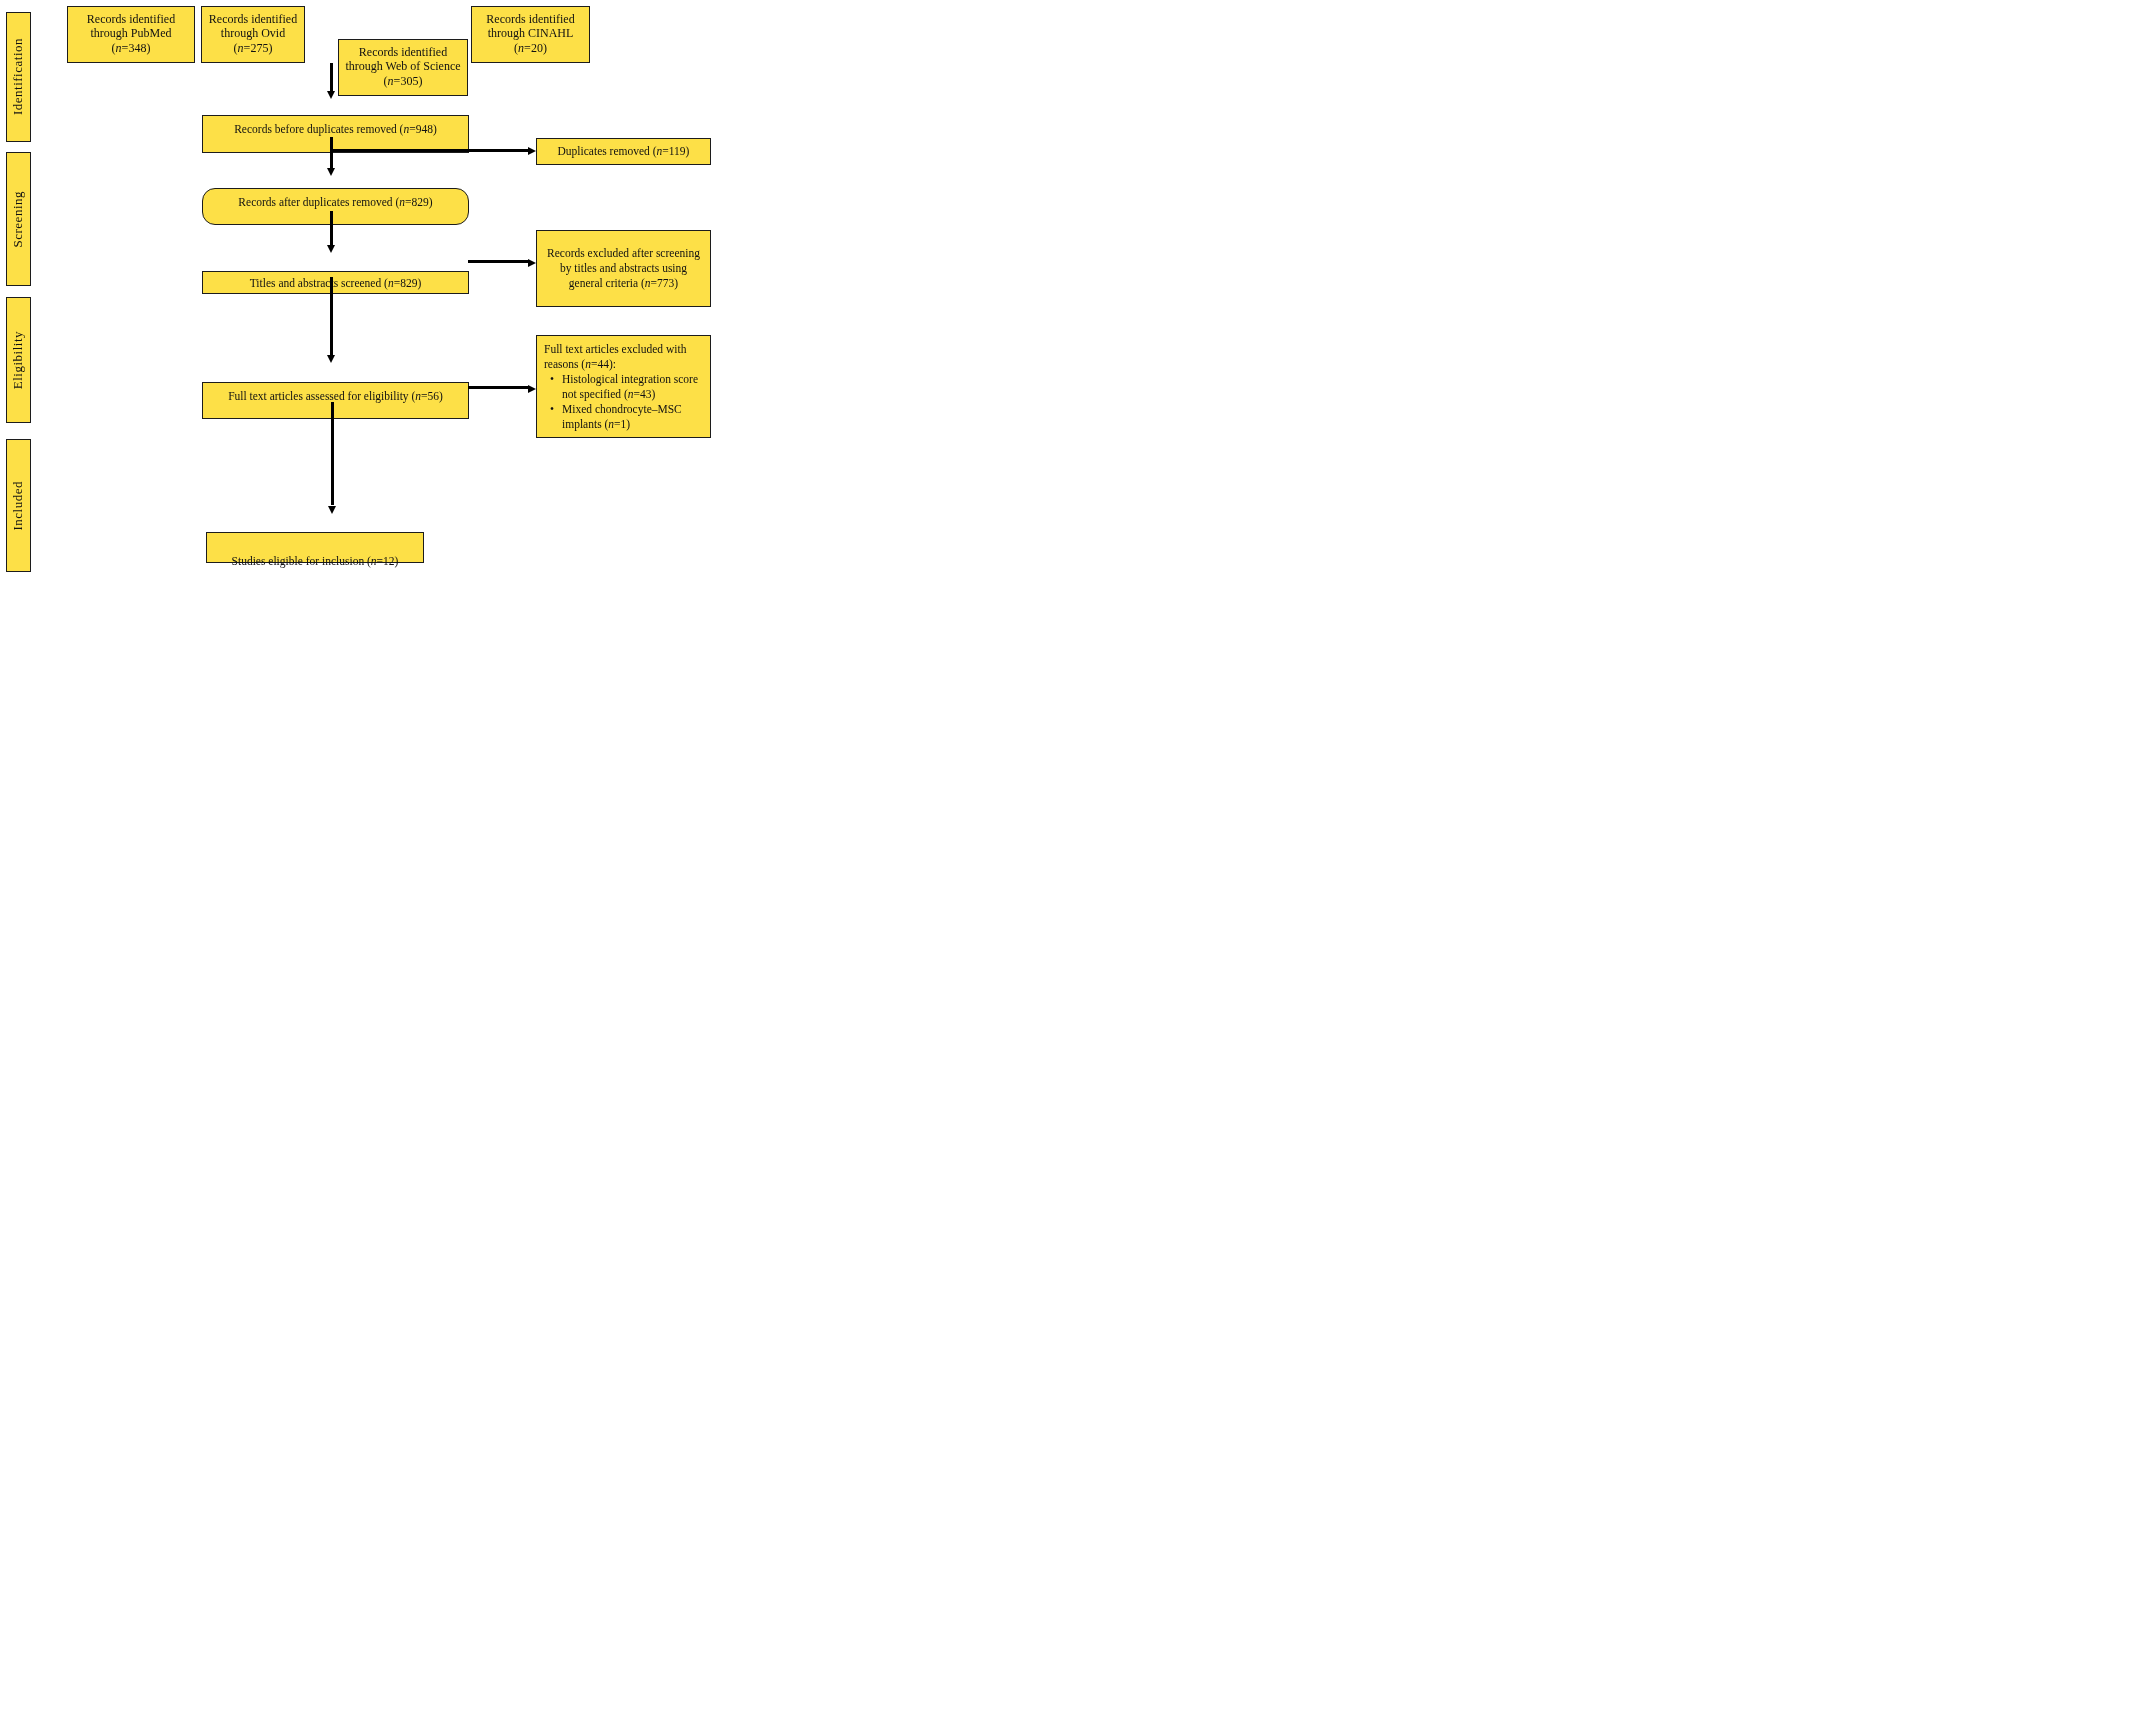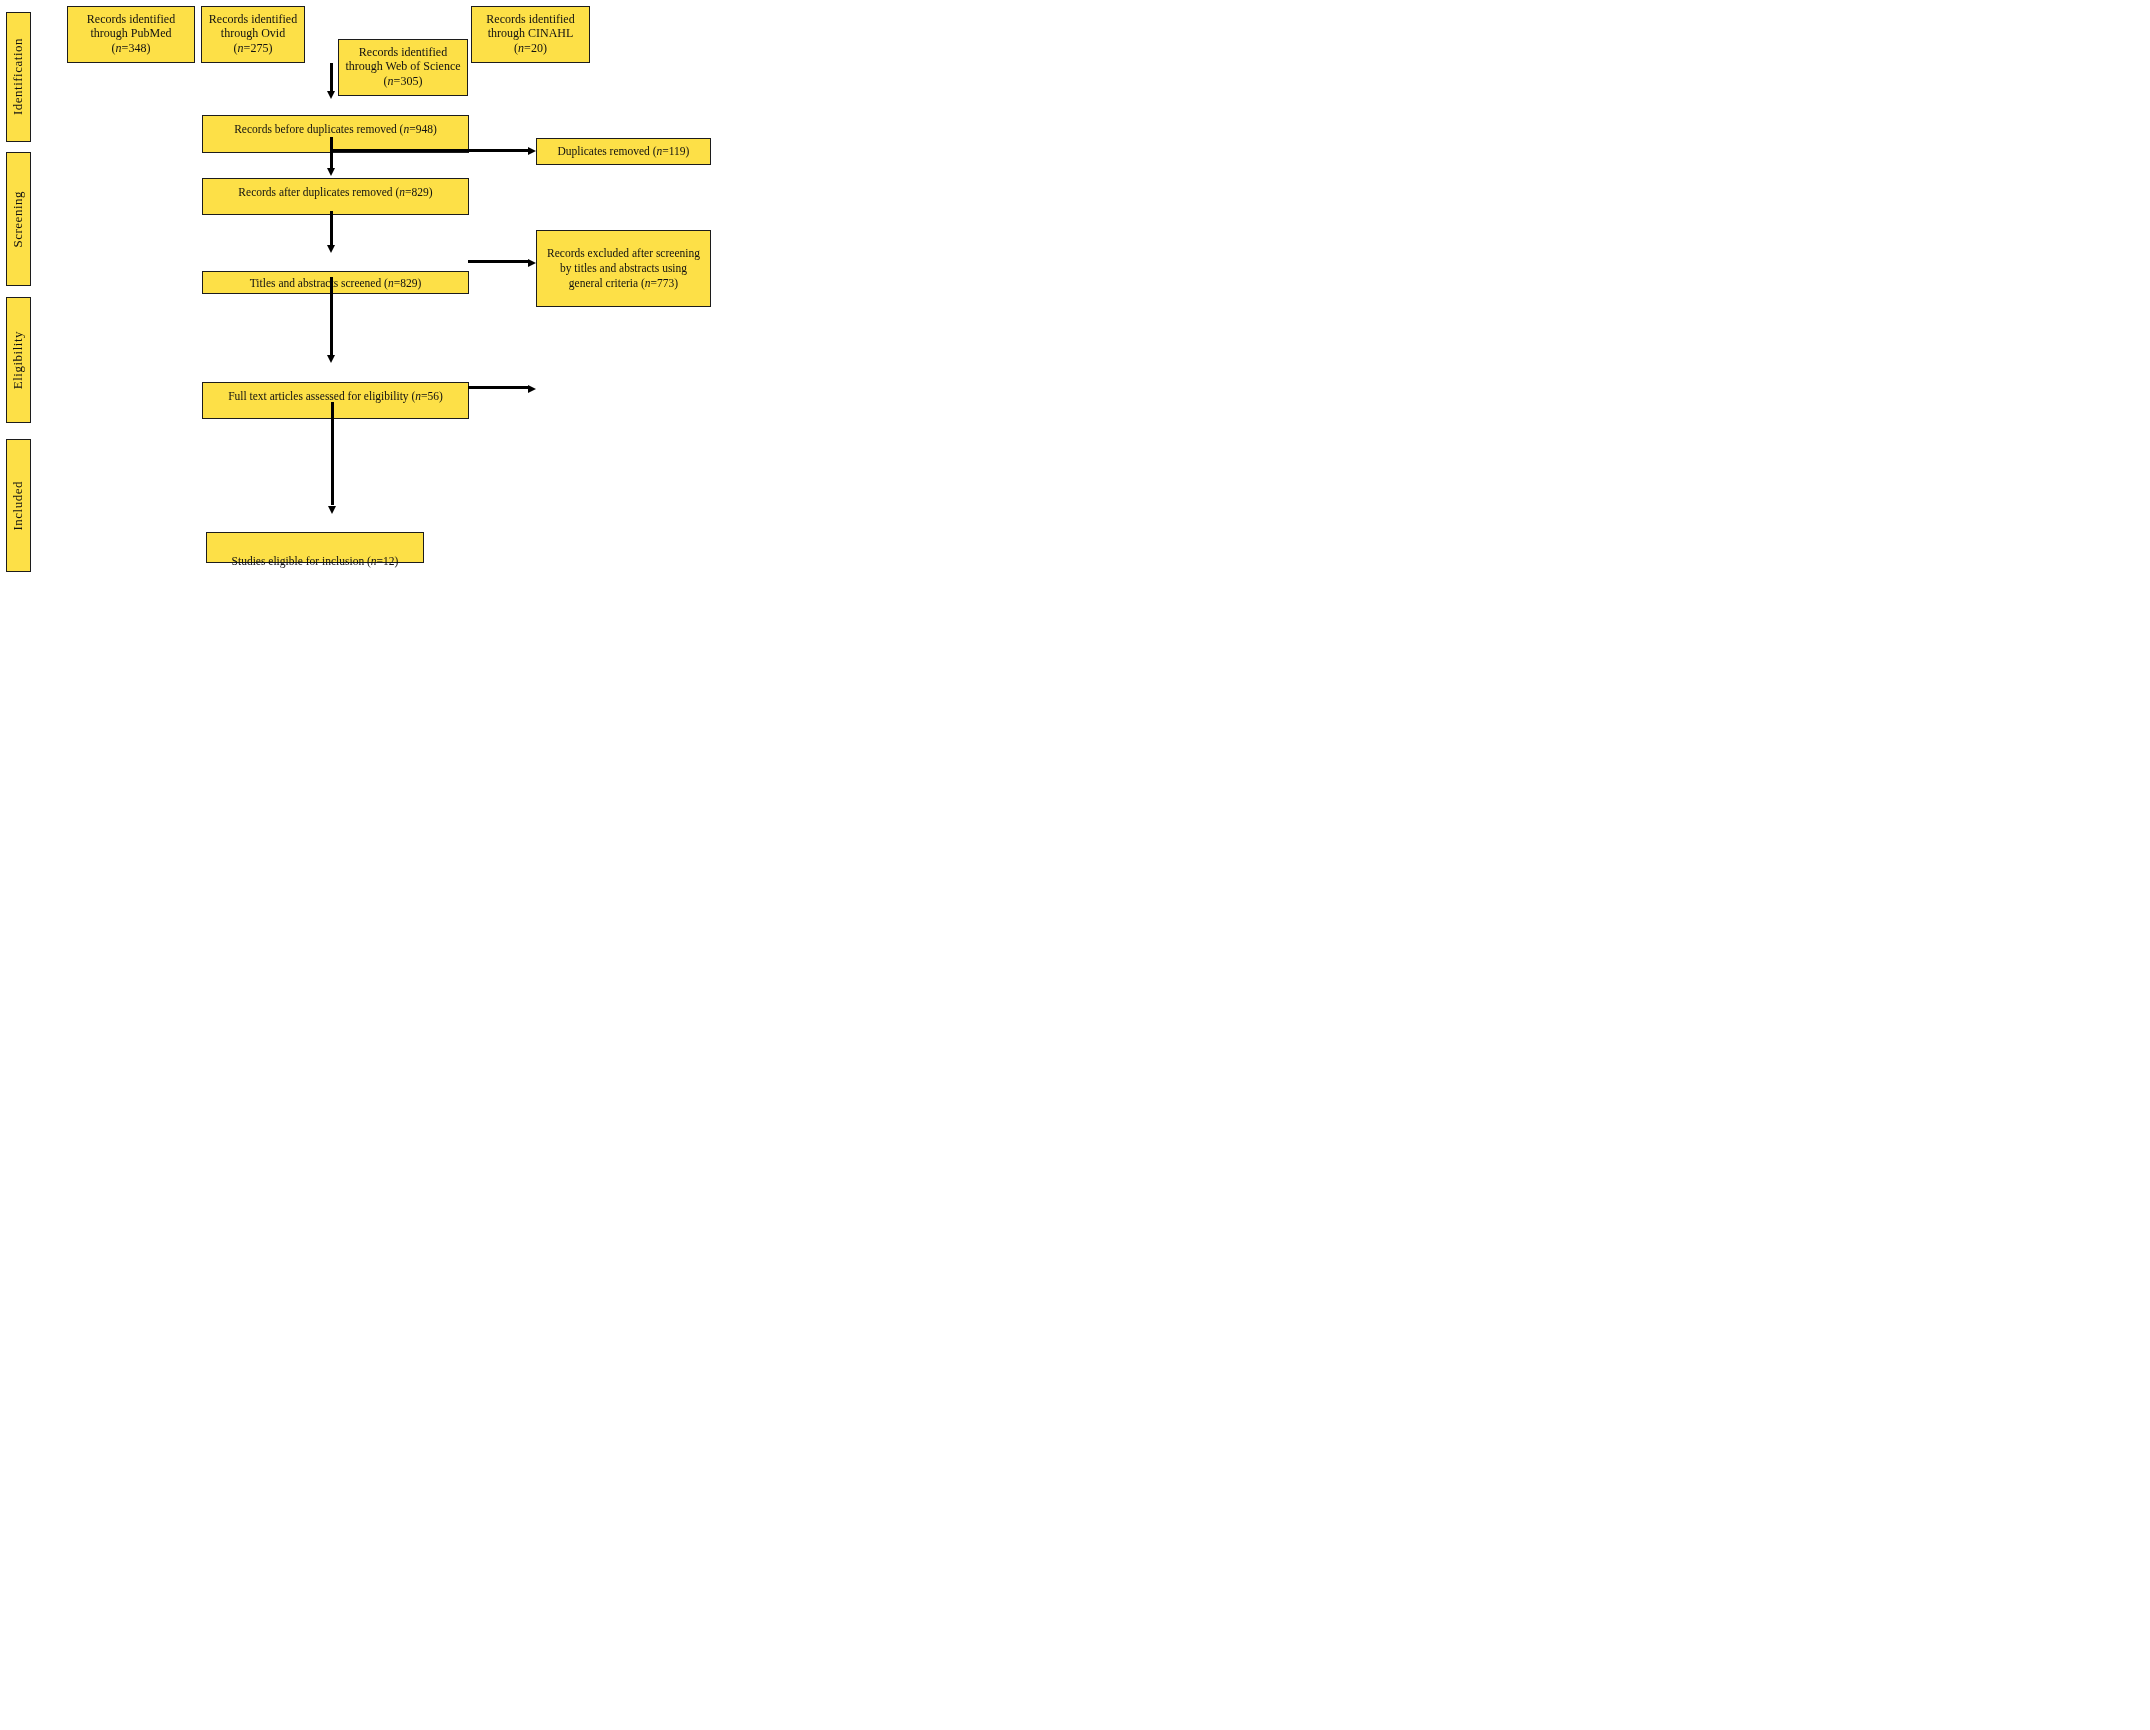--- a/index.html
+++ b/index.html
@@ -145,39 +145,44 @@
   <div class="box source" style="left:338px;width:130px;margin-top:33px;">
     <span>Records identified through Web of Science (<i>n</i>=305)</span>
   </div>
   <div class="box source" style="left:471px;width:119px;">
     <span>Records identified through CINAHL (<i>n</i>=20)</span>
   </div>
 
   <div class="box flow tall" style="top:99px;height:38px;">
     <span>Records before duplicates removed (<i>n</i>=948)</span>
   </div>
-  <div class="box flow tall" style="top:162px;height:37px;">
+  <div class="box flow tall" style="top:172px;height:37px;border-radius:13px;">
     <span>Records after duplicates removed (<i>n</i>=829)</span>
   </div>
   <div class="box flow center" style="top:255px;height:23px;">
     <span>Titles and abstracts screened (<i>n</i>=829)</span>
   </div>
   <div class="box flow tall" style="top:366px;height:37px;">
     <span>Full text articles assessed for eligibility (<i>n</i>=56)</span>
   </div>
   <div class="box flow tall" style="left:206px;width:218px;top:516px;height:31px;padding-top:22px;justify-content:center;">
     <span>Studies eligible for inclusion (<i>n</i>=12)</span>
   </div>
 
   <div class="box excl centered" style="top:138px;height:27px;">
     <span>Duplicates removed (<i>n</i>=119)</span>
   </div>
   <div class="box excl centered" style="top:230px;height:77px;">
     <span>Records excluded after screening by titles and abstracts using general criteria (<i>n</i>=773)</span>
   </div>
+  <div class="box excl top-left" style="top:335px;height:103px;">
+    <span>Full text articles excluded with reasons (<i>n</i>=44):</span>
+    <span class="bullet-item">Histological integration score not specified (<i>n</i>=43)</span>
+    <span class="bullet-item">Mixed chondrocyte–MSC implants (<i>n</i>=1)</span>
+  </div>
 
   <div class="vstem thick" style="left:330px;top:63px;height:29px;"></div>
   <div class="head-down" style="left:327px;top:91px;"></div>
 
   <div class="vstem" style="left:330px;top:137px;height:31px;"></div>
   <div class="head-down" style="left:327px;top:168px;"></div>
 
   <div class="hline" style="left:330px;top:149px;width:198px;"></div>
   <div class="head-right" style="left:528px;top:147px;"></div>
 

